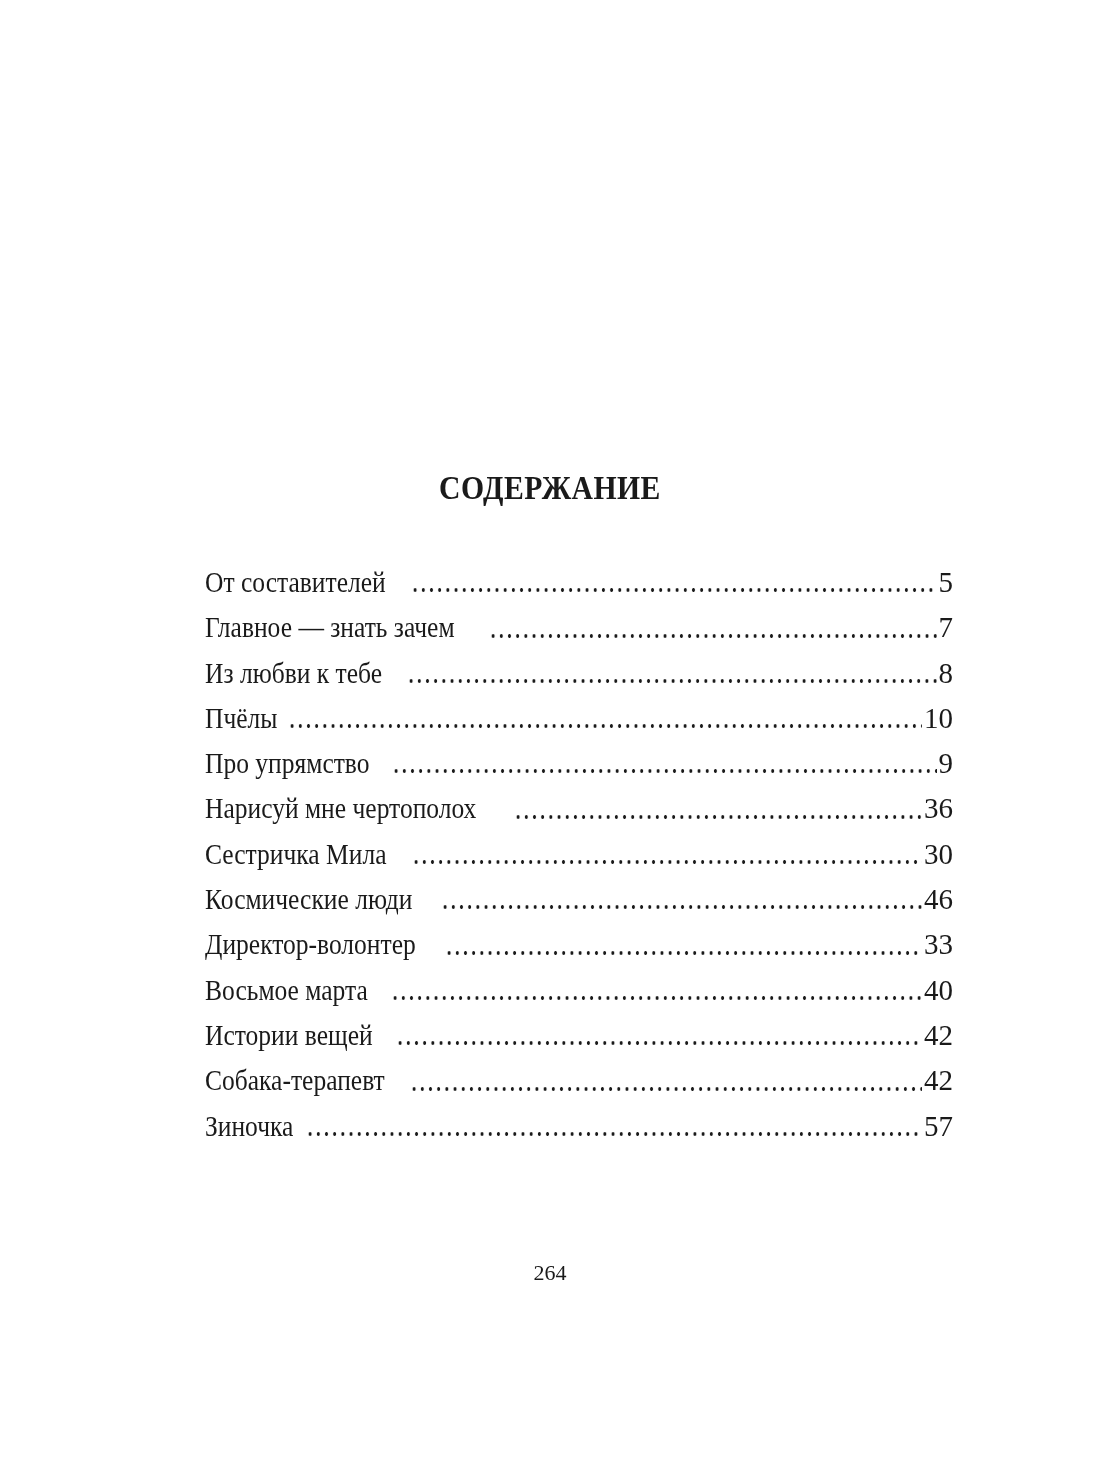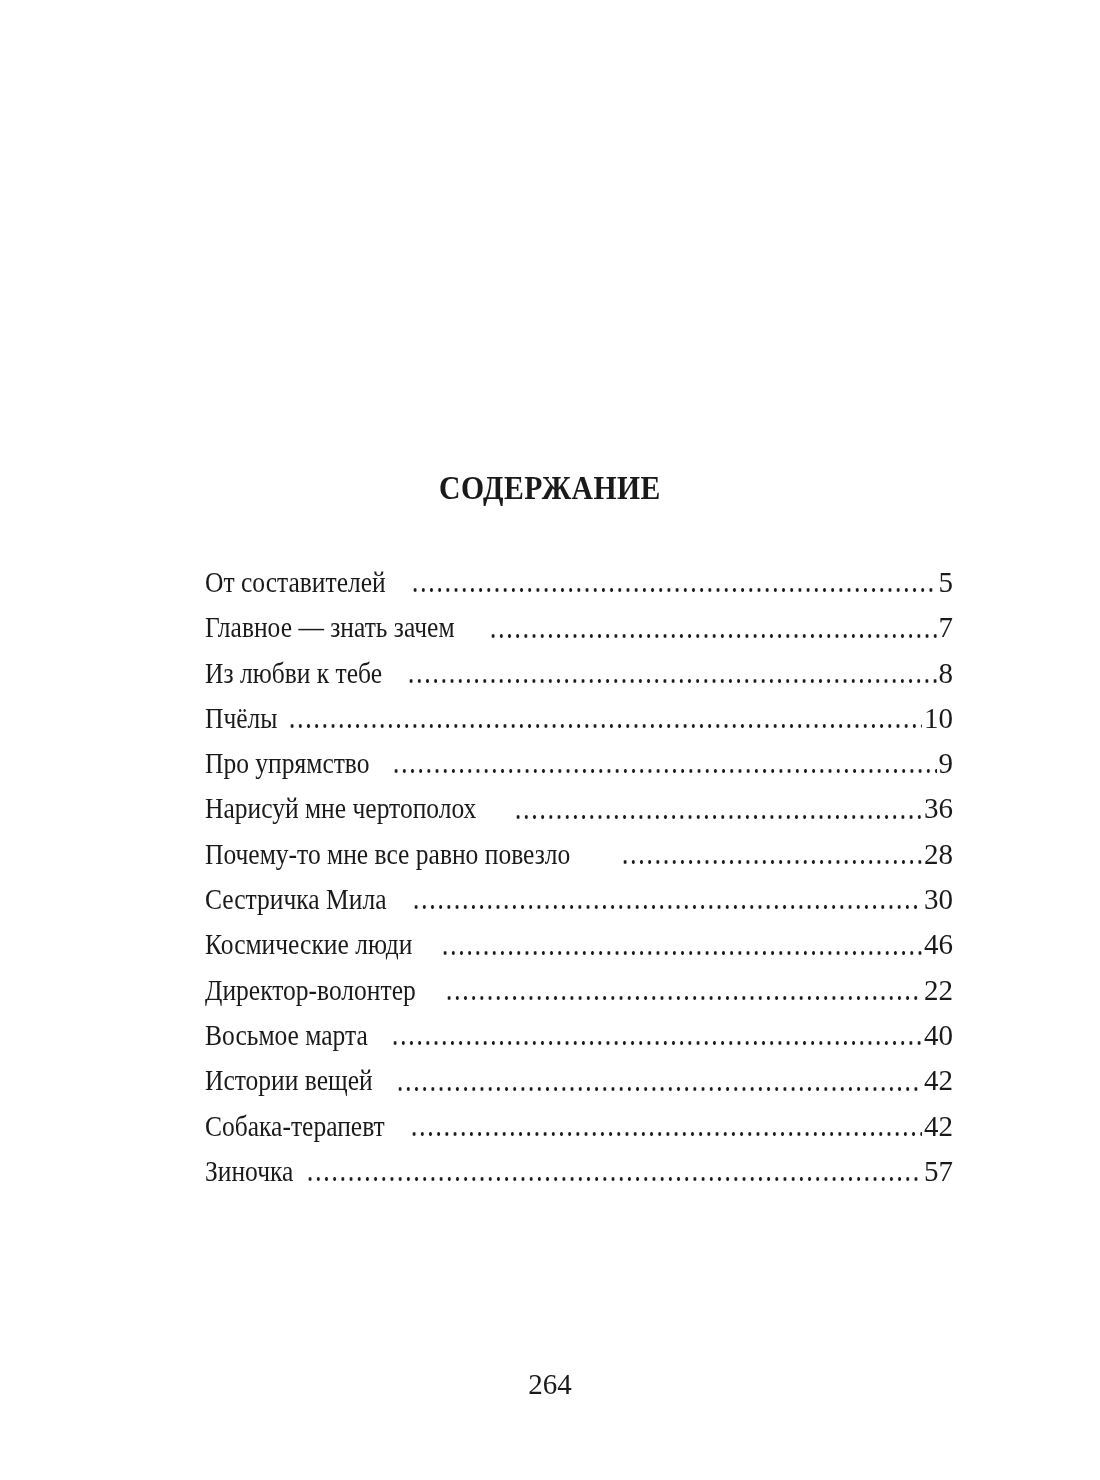--- a/index.html
+++ b/index.html
@@ -61,25 +61,25 @@
       background-size: 8.2px 6px;
       background-repeat: repeat-x;
       background-position: left center;
     }
     .toc-page {
       flex: 0 0 auto;
       text-align: right;
     }
     .page-number {
       position: absolute;
-      top: 1368px;
+      top: 1260px;
       left: 0;
       width: 1100px;
       text-align: center;
-      font-size: 29px;
+      font-size: 22px;
     }
   </style>
 </head>
 <body>
 
 <h1 class="page-title">СОДЕРЖАНИЕ</h1>
 
 <ul class="toc">
   <li class="toc-entry">
     <span class="toc-title">От составителей</span>
@@ -105,38 +105,33 @@
     <span class="toc-title">Про упрямство</span>
     <span class="toc-leader"></span>
     <span class="toc-page">9</span>
   </li>
   <li class="toc-entry">
     <span class="toc-title">Нарисуй мне чертополох</span>
     <span class="toc-leader"></span>
     <span class="toc-page">36</span>
   </li>
   <li class="toc-entry">
-    <span class="toc-title">Почему-то мне все равно повезло</span>
-    <span class="toc-leader"></span>
-    <span class="toc-page">28</span>
-  </li>
-  <li class="toc-entry">
     <span class="toc-title">Сестричка Мила</span>
     <span class="toc-leader"></span>
     <span class="toc-page">30</span>
   </li>
   <li class="toc-entry">
     <span class="toc-title">Космические люди</span>
     <span class="toc-leader"></span>
     <span class="toc-page">46</span>
   </li>
   <li class="toc-entry">
     <span class="toc-title">Директор-волонтер</span>
     <span class="toc-leader"></span>
-    <span class="toc-page">22</span>
+    <span class="toc-page">33</span>
   </li>
   <li class="toc-entry">
     <span class="toc-title">Восьмое марта</span>
     <span class="toc-leader"></span>
     <span class="toc-page">40</span>
   </li>
   <li class="toc-entry">
     <span class="toc-title">Истории вещей</span>
     <span class="toc-leader"></span>
     <span class="toc-page">42</span>

